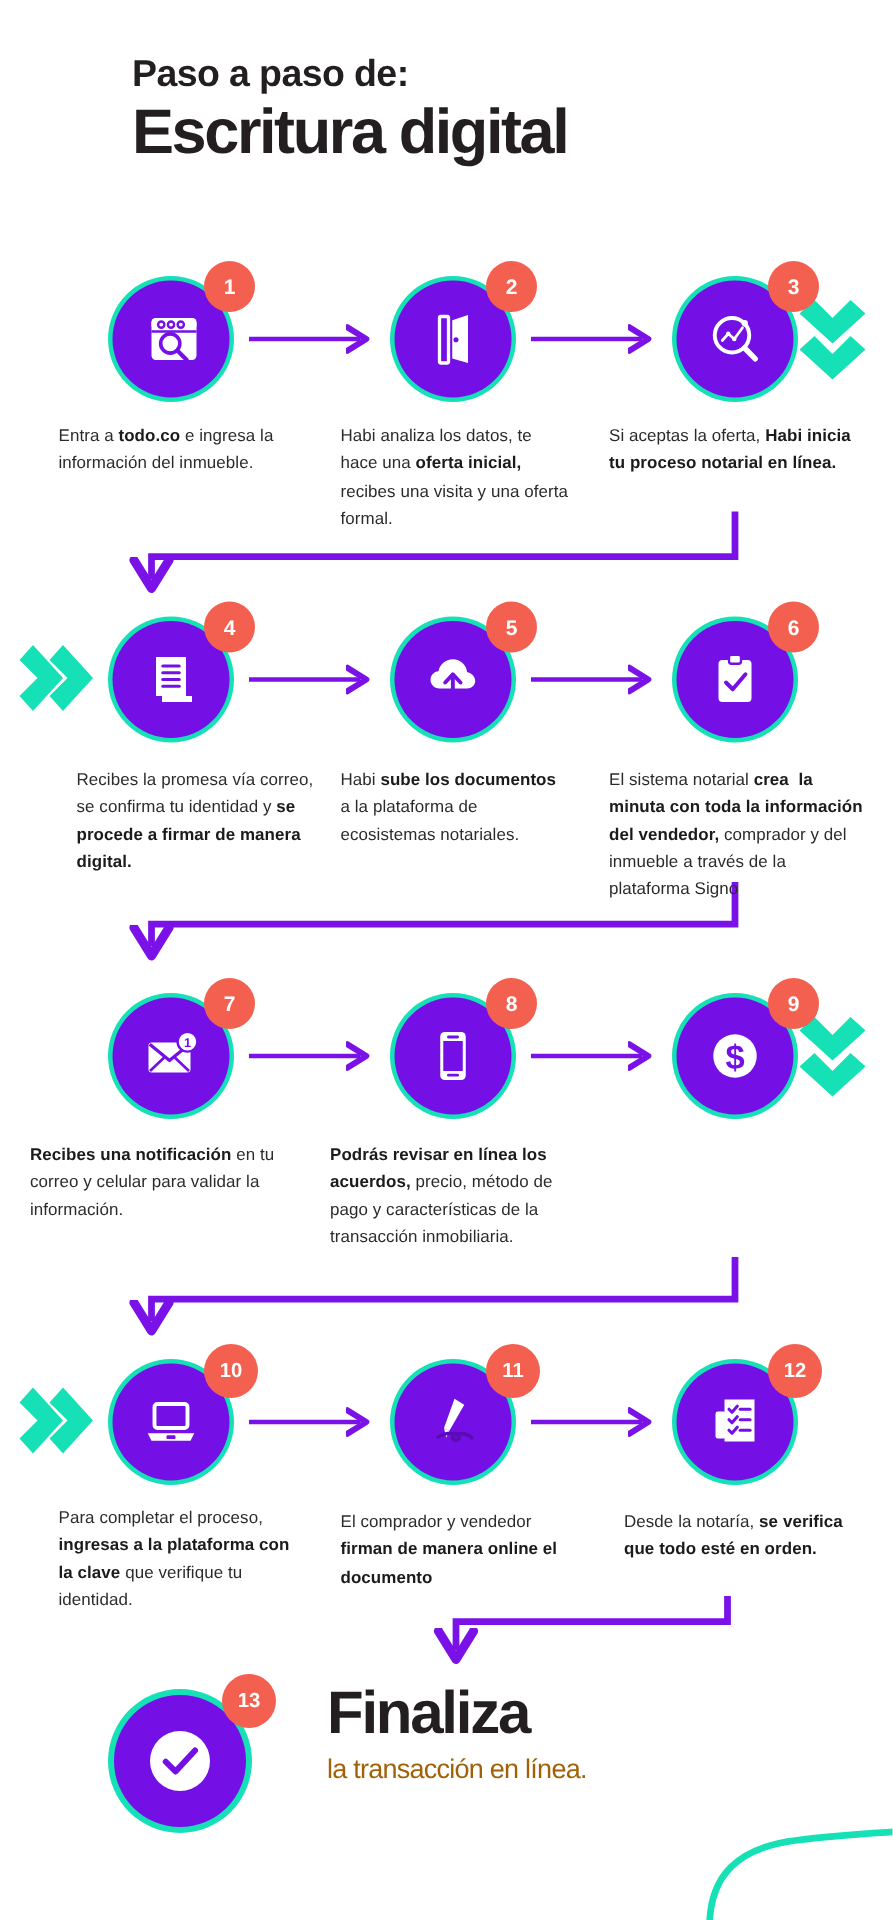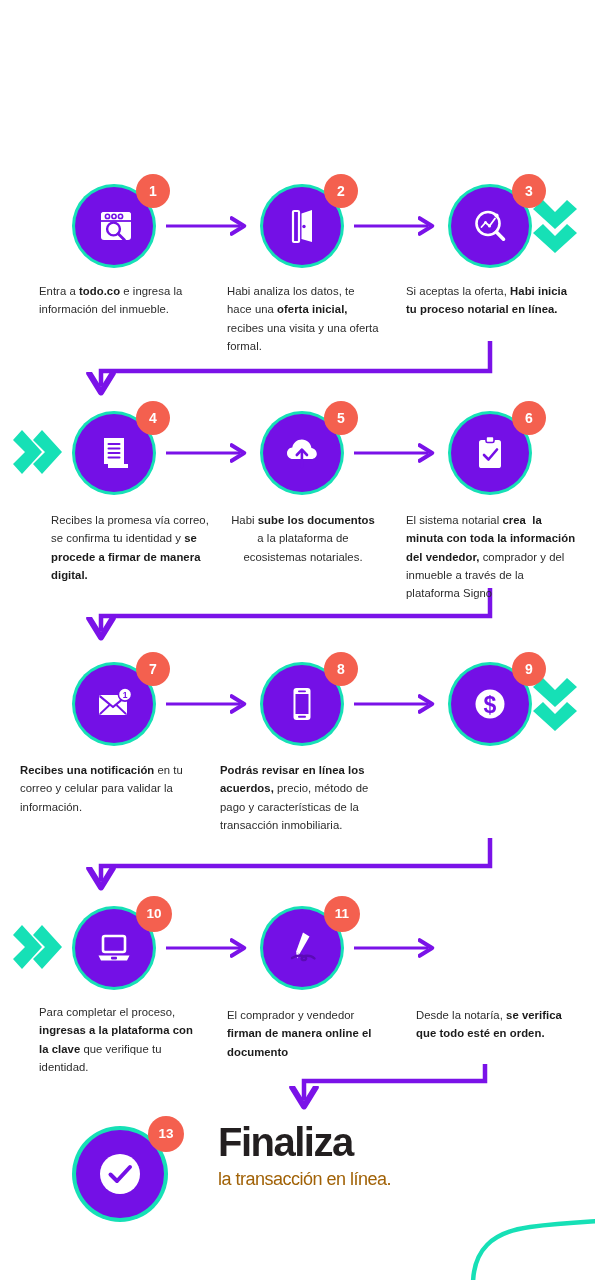--- a/index.html
+++ b/index.html
@@ -138,20 +138,24 @@
     line-height: 1.15;
     color: #a16207;
     margin: 6px 0 0 0;
   }
 </style>
 </head>
 <body>
 
 <div class="stage">
 
+  <div class="header">
+    <p class="header-kicker">Paso a paso de:</p>
+    <p class="header-title">Escritura digital</p>
+  </div>
 
   <svg class="svg-layer" viewBox="0 0 595 1280">
     <defs>
       <marker id="arrowhead" markerWidth="7" markerHeight="7" refX="3.2" refY="3.5" orient="auto" markerUnits="strokeWidth">
         <path d="M0.4,0.9 L4.6,3.5 L0.4,6.1" fill="none" stroke="#7a12e8" stroke-width="1.35" stroke-linecap="round" stroke-linejoin="round"></path>
       </marker>
     </defs>
 
     <g stroke="#7a12e8" stroke-width="3" fill="none" stroke-linecap="butt">
       <line x1="166" y1="226" x2="240" y2="226" marker-end="url(#arrowhead)"></line>
@@ -301,21 +305,21 @@
       <svg width="44" height="44" viewBox="0 0 44 44">
         <rect x="11" y="9" width="22" height="28" rx="2.6" fill="#ffffff"></rect>
         <rect x="18" y="5.5" width="8" height="6" rx="1.6" fill="#ffffff" stroke="#7410e6" stroke-width="1.6"></rect>
         <polyline points="16,24 20.5,28.5 29,18.5" fill="none" stroke="#7410e6" stroke-width="2.6" stroke-linecap="round" stroke-linejoin="round"></polyline>
       </svg>
     </div>
     <div class="badge">6</div>
   </div>
 
   <div class="blurb" style="left:8px; top:511px; width:172px;margin-left:43px;">Recibes la promesa vía correo, se confirma tu identidad y <b>se procede a firmar de manera digital.</b></div>
-  <div class="blurb" style="left:227px; top:511px; width:152px;text-align:center;">Habi <b>sube los documentos</b> a la plataforma de ecosistemas notariales.</div>
+  <div class="blurb" style="left:227px; top:511px; width:152px;">Habi <b>sube los documentos</b> a la plataforma de ecosistemas notariales.</div>
   <div class="blurb" style="left:406px; top:511px; width:172px;">El sistema notarial <b>crea&nbsp; la minuta con toda la información del vendedor,</b> comprador y del inmueble a través de la plataforma Signo</div>
 
   <div class="node" style="left:72px; top:662px;">
     <div class="ring"></div>
     <div class="disc">
       <svg width="46" height="46" viewBox="0 0 46 46">
         <rect x="8" y="14" width="28" height="20" rx="2.2" fill="#ffffff"></rect>
         <polyline points="8.8,15.2 22,26 35.2,15.2" fill="none" stroke="#7410e6" stroke-width="2.2" stroke-linejoin="round"></polyline>
         <line x1="9" y1="33" x2="18.5" y2="24" stroke="#7410e6" stroke-width="1.8"></line>
         <line x1="35" y1="33" x2="25.5" y2="24" stroke="#7410e6" stroke-width="1.8"></line>
@@ -371,20 +375,38 @@
       <svg width="46" height="46" viewBox="0 0 46 46">
         <path d="M24,7.5 L30.5,11.5 L20.5,29 L17,27 Z" fill="#ffffff"></path>
         <path d="M17,27 L20.5,29 L18.5,33.5 Z" fill="#ffffff"></path>
         <path d="M13,33 C17,30.5 22,30 25.5,31.5 C28.5,32.8 27,35.5 24,35
                  C21.5,34.6 22.5,31 27.5,30.8 C31.5,30.6 34,32 35.5,33.5" fill="none" stroke="#5a0bb5" stroke-width="2.4" stroke-linecap="round"></path>
       </svg>
     </div>
     <div class="badge wide">11</div>
   </div>
 
+  <div class="node" style="left:448px; top:906px;">
+    <div class="ring"></div>
+    <div class="disc">
+      <svg width="46" height="46" viewBox="0 0 46 46">
+        <rect x="10" y="16" width="7" height="18" rx="1.5" fill="#ffffff"></rect>
+        <path d="M16,8 L36,8 L36,36 L16,36 Z" fill="#ffffff"></path>
+        <g stroke="#7410e6" stroke-width="2.1" fill="none" stroke-linecap="round" stroke-linejoin="round">
+          <polyline points="19,14.5 21,16.5 24.5,12.5"></polyline>
+          <polyline points="19,21.5 21,23.5 24.5,19.5"></polyline>
+          <polyline points="19,28.5 21,30.5 24.5,26.5"></polyline>
+          <line x1="26.5" y1="14.5" x2="33" y2="14.5"></line>
+          <line x1="26.5" y1="21.5" x2="33" y2="21.5"></line>
+          <line x1="26.5" y1="28.5" x2="33" y2="28.5"></line>
+        </g>
+      </svg>
+    </div>
+    <div class="badge wide">12</div>
+  </div>
 
   <div class="blurb" style="left:39px; top:978px; width:162px;margin-top:25px;">Para completar el proceso, <b>ingresas a la plataforma con la clave</b> que verifique tu identidad.</div>
   <div class="blurb" style="left:227px; top:1006px; width:156px;">El comprador y vendedor <b>firman de manera online el documento</b></div>
   <div class="blurb" style="left:416px; top:1006px; width:166px;">Desde la notaría, <b>se verifica que todo esté en orden.</b></div>
 
   <div class="node final" style="left:72px; top:1126px;">
     <div class="ring"></div>
     <div class="disc">
       <svg width="58" height="58" viewBox="0 0 58 58">
         <circle cx="29" cy="29" r="20" fill="#ffffff"></circle>

